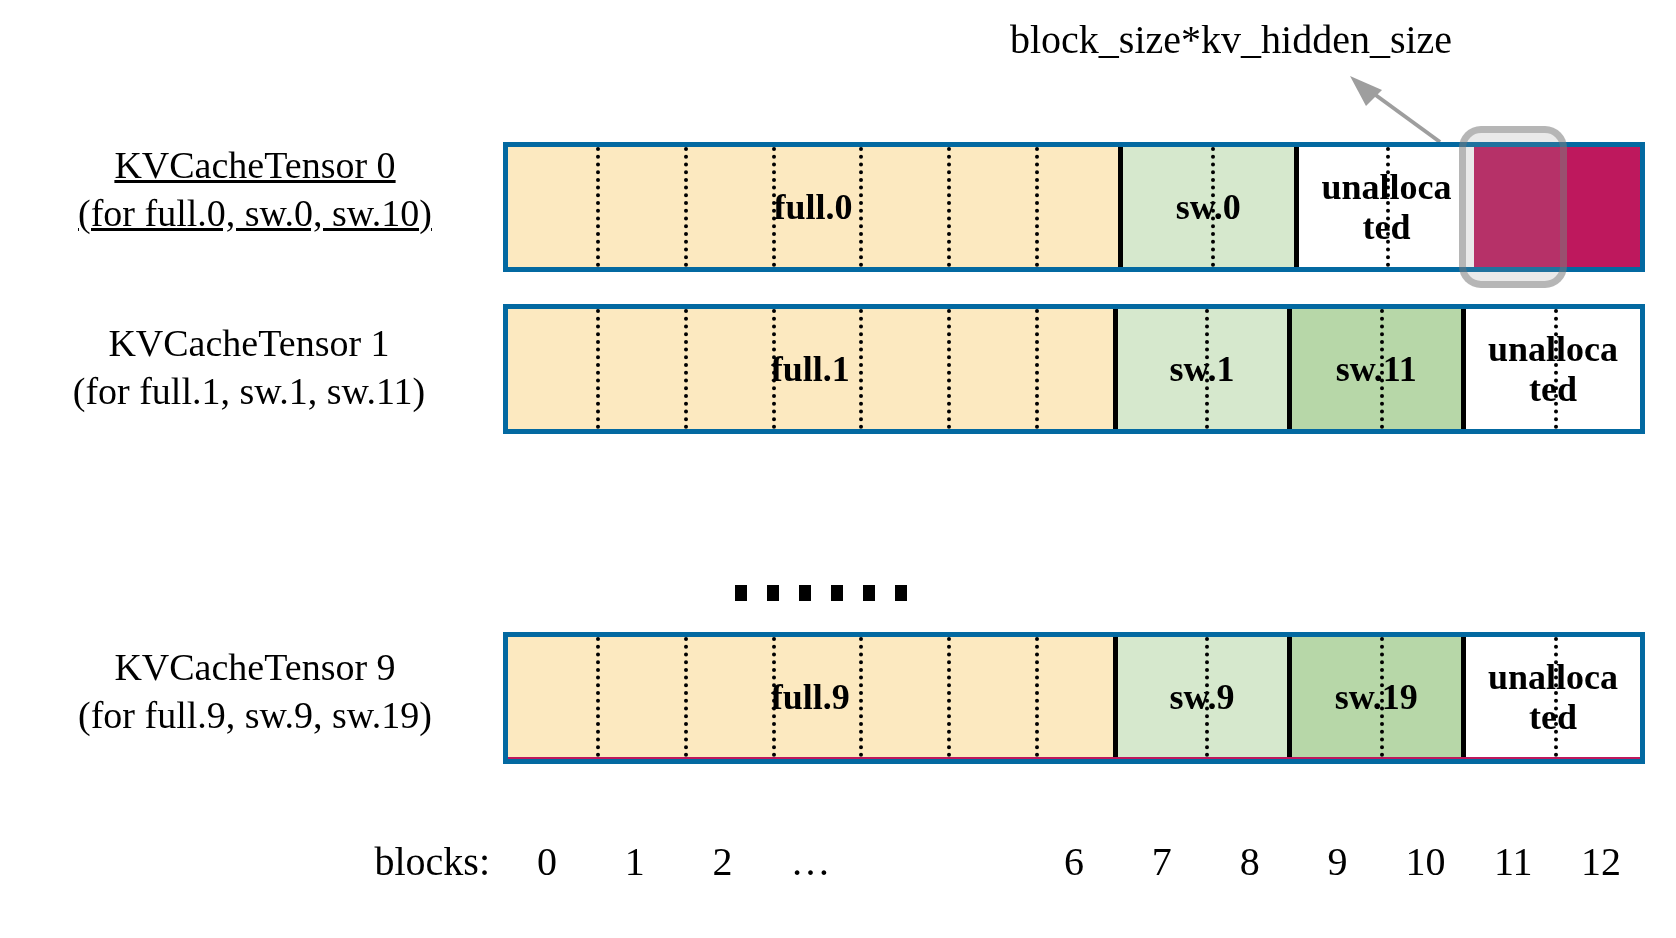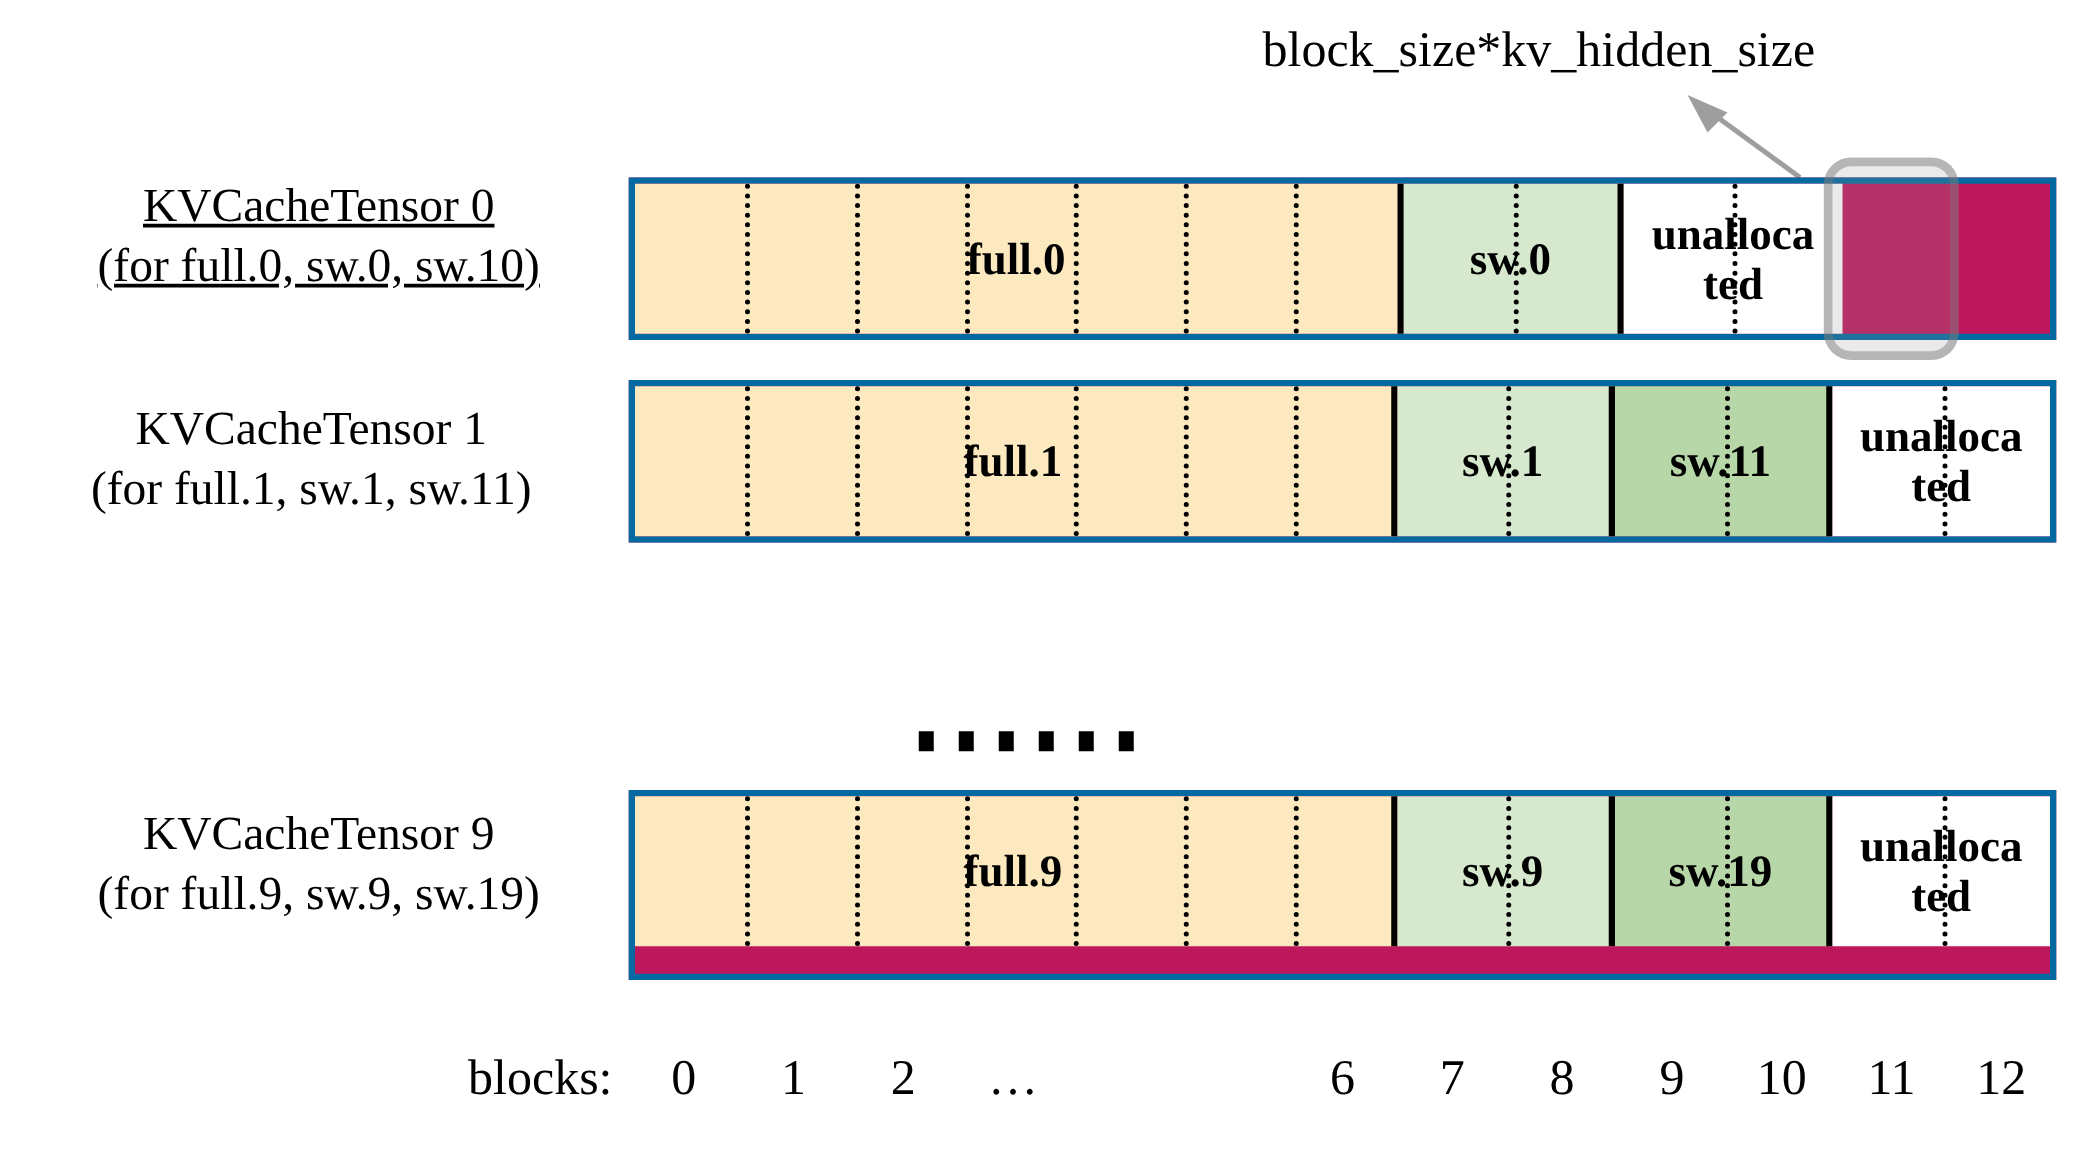--- a/index.html
+++ b/index.html
@@ -158,21 +158,21 @@
         <div class="seg sw-dark" style="width: 175.692px; height: 120px;">
           <span class="blk-div" style="left: 87.8462px;"></span>
           <span style="position:relative;z-index:2">sw.11</span>
         </div>
         <div class="seg unalloc" style="width: 175.692px; height: 120px;">
           <span class="blk-div" style="left: 87.8462px;"></span>
           <span>unalloca<br>ted</span>
         </div>
       </div>
       <div class="row-label" style="left: 20px; top: 644px;"><span>KVCacheTensor 9</span><span class="l2">(for full.9, sw.9, sw.19)</span></div>
-      <div class="bar" style="top: 632px; height: 152px;">
+      <div class="bar" style="top: 632px; height: 132px;">
         <div class="seg full" style="width: 614.923px; height: 120px;">
           <span class="blk-div" style="left: 87.8462px;"></span>
           <span class="blk-div" style="left: 175.692px;"></span>
           <span class="blk-div" style="left: 263.538px;"></span>
           <span class="blk-div" style="left: 351.385px;"></span>
           <span class="blk-div" style="left: 439.231px;"></span>
           <span class="blk-div" style="left: 527.077px;"></span>
           <span style="position:relative;z-index:2">full.9</span>
         </div>
         <div class="seg sw-light" style="width: 175.692px; height: 120px;">

